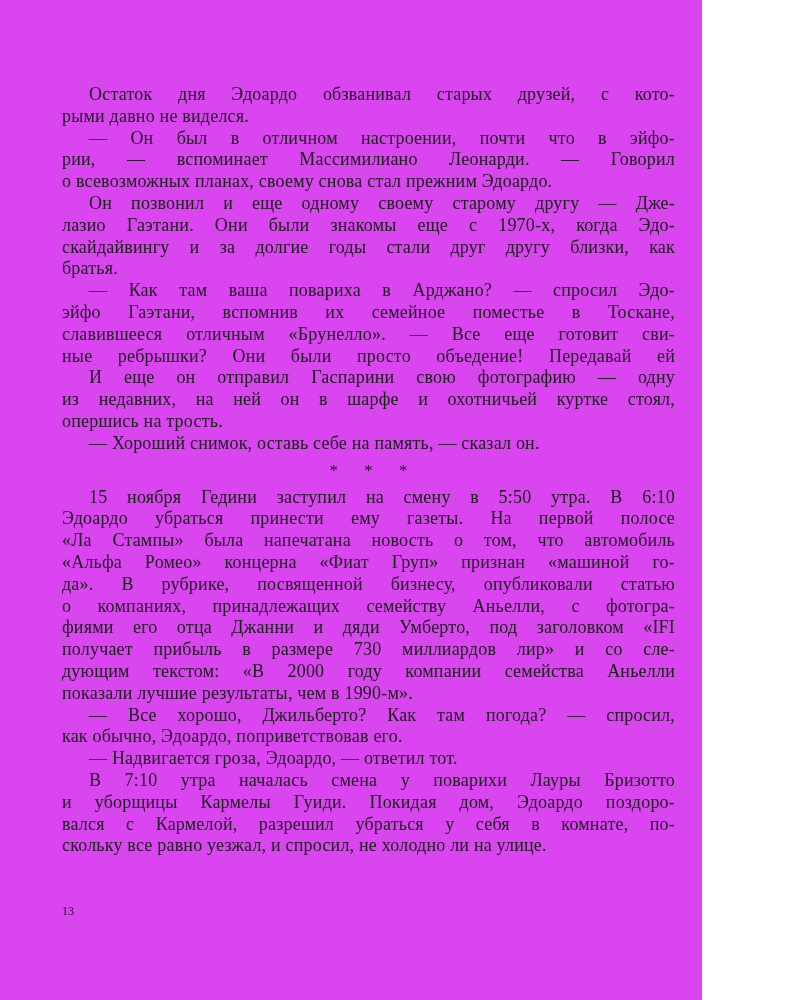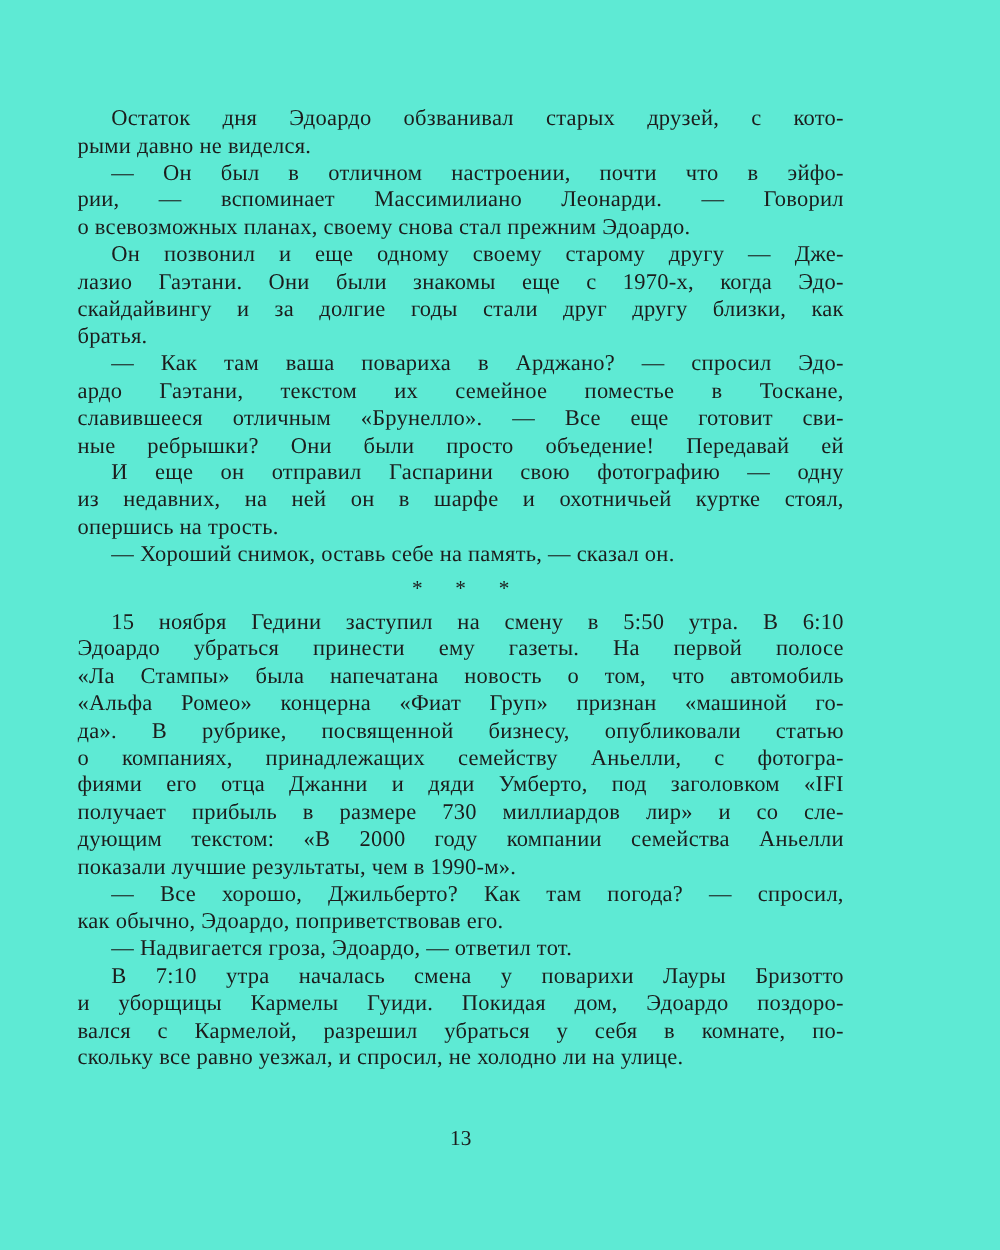--- a/index.html
+++ b/index.html
@@ -2,23 +2,23 @@
 <html><head>
 <meta charset="utf-8">
 <style>
   html, body {
     margin: 0;
     padding: 0;
     background: #ffffff;
   }
   .page {
     position: relative;
-    width: 800px;
+    width: 702px;
     height: 1000px;
-    background: #5eead4;
+    background: #d946ef;
     font-family: "Liberation Serif", "DejaVu Serif", serif;
     color: #1c1c1c;
     overflow: hidden;
   }
   .text-column {
     position: absolute;
     left: 62px;
     top: 84px;
     width: 613px;
     font-size: 18px;
@@ -41,22 +41,21 @@
     font-size: 17px;
     word-spacing: 22px;
     letter-spacing: 0;
     text-indent: 0;
   }
   .page-footer {
     position: absolute;
     left: 62px;
     top: 900px;
     width: 613px;
-    text-align: center;
-    font-size: 17px;
+    font-size: 12px;
     line-height: 22px;
     color: #1c1c1c;
   }
 </style>
 </head>
 <body>
 
 <div class="page">
   <div class="text-column">
       <div class="para">
@@ -69,21 +68,21 @@
         <div class="line last">о всевозможных планах, своему снова стал прежним Эдоардо.</div>
       </div>
       <div class="para">
         <div class="line first">Он позвонил и еще одному своему старому другу — Дже-</div>
         <div class="line">лазио Гаэтани. Они были знакомы еще с 1970-х, когда Эдо-</div>
         <div class="line">скайдайвингу и за долгие годы стали друг другу близки, как</div>
         <div class="line last">братья.</div>
       </div>
       <div class="para">
         <div class="line first">— Как там ваша повариха в Арджано? — спросил Эдо-</div>
-        <div class="line">ардо Гаэтани, текстом их семейное поместье в Тоскане,</div>
+        <div class="line">эйфо Гаэтани, вспомнив их семейное поместье в Тоскане,</div>
         <div class="line">славившееся отличным «Брунелло». — Все еще готовит сви-</div>
         <div class="line">ные ребрышки? Они были просто объедение! Передавай ей</div>
       </div>
       <div class="para">
         <div class="line first">И еще он отправил Гаспарини свою фотографию — одну</div>
         <div class="line">из недавних, на ней он в шарфе и охотничьей куртке стоял,</div>
         <div class="line last">опершись на трость.</div>
       </div>
       <div class="para">
         <div class="line first last">— Хороший снимок, оставь себе на память, — сказал он.</div>

